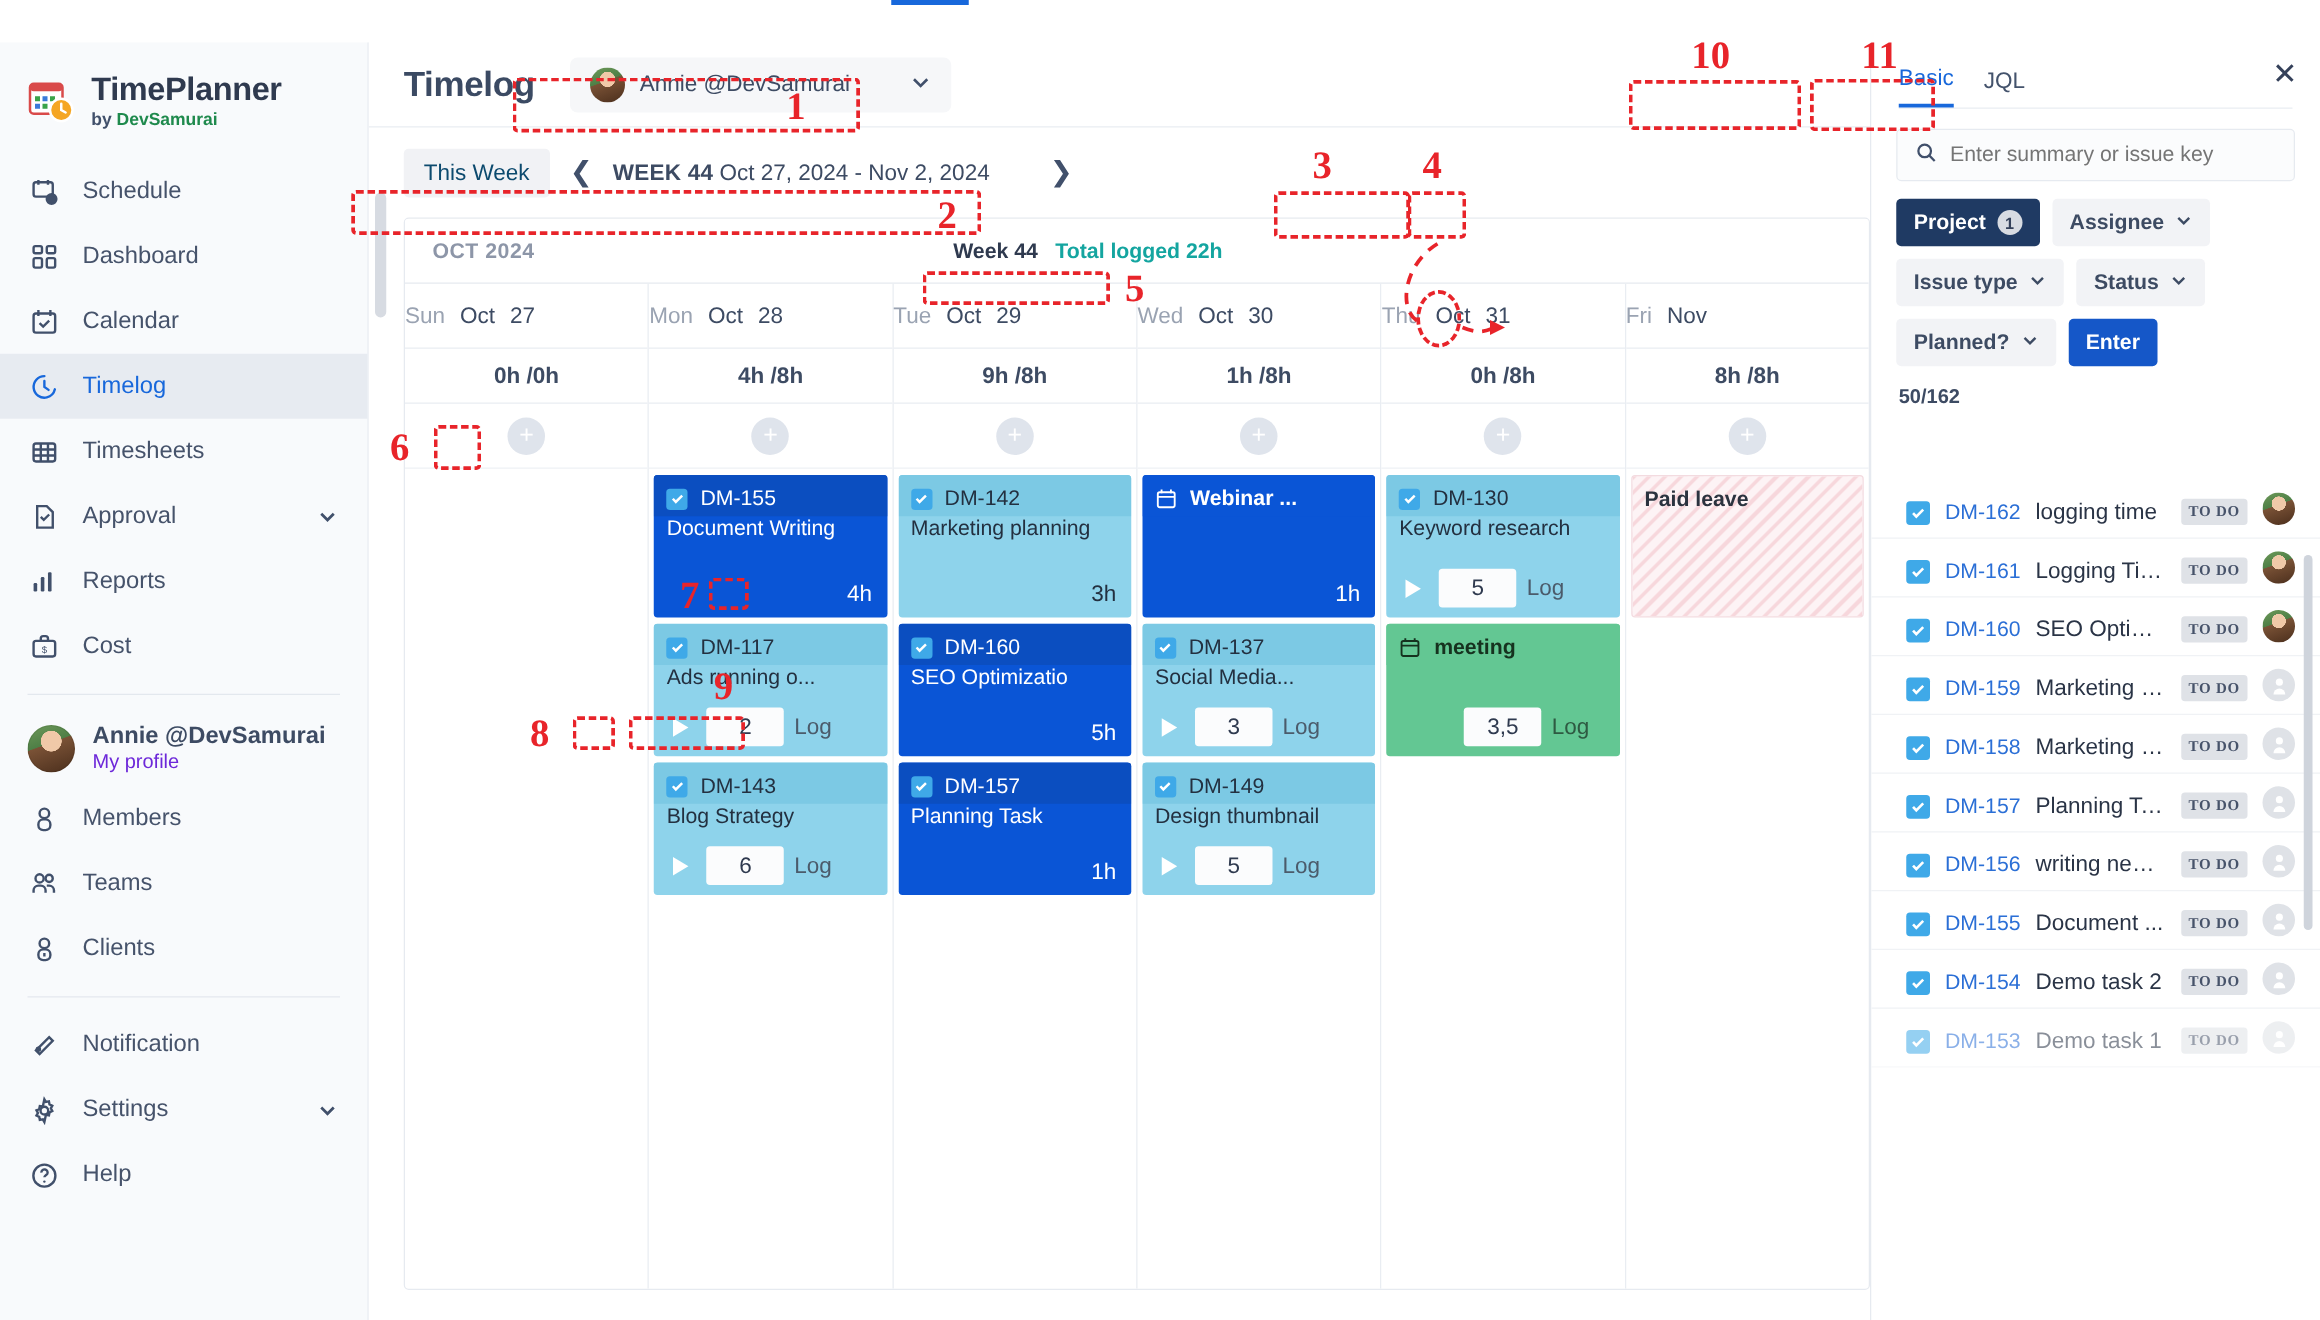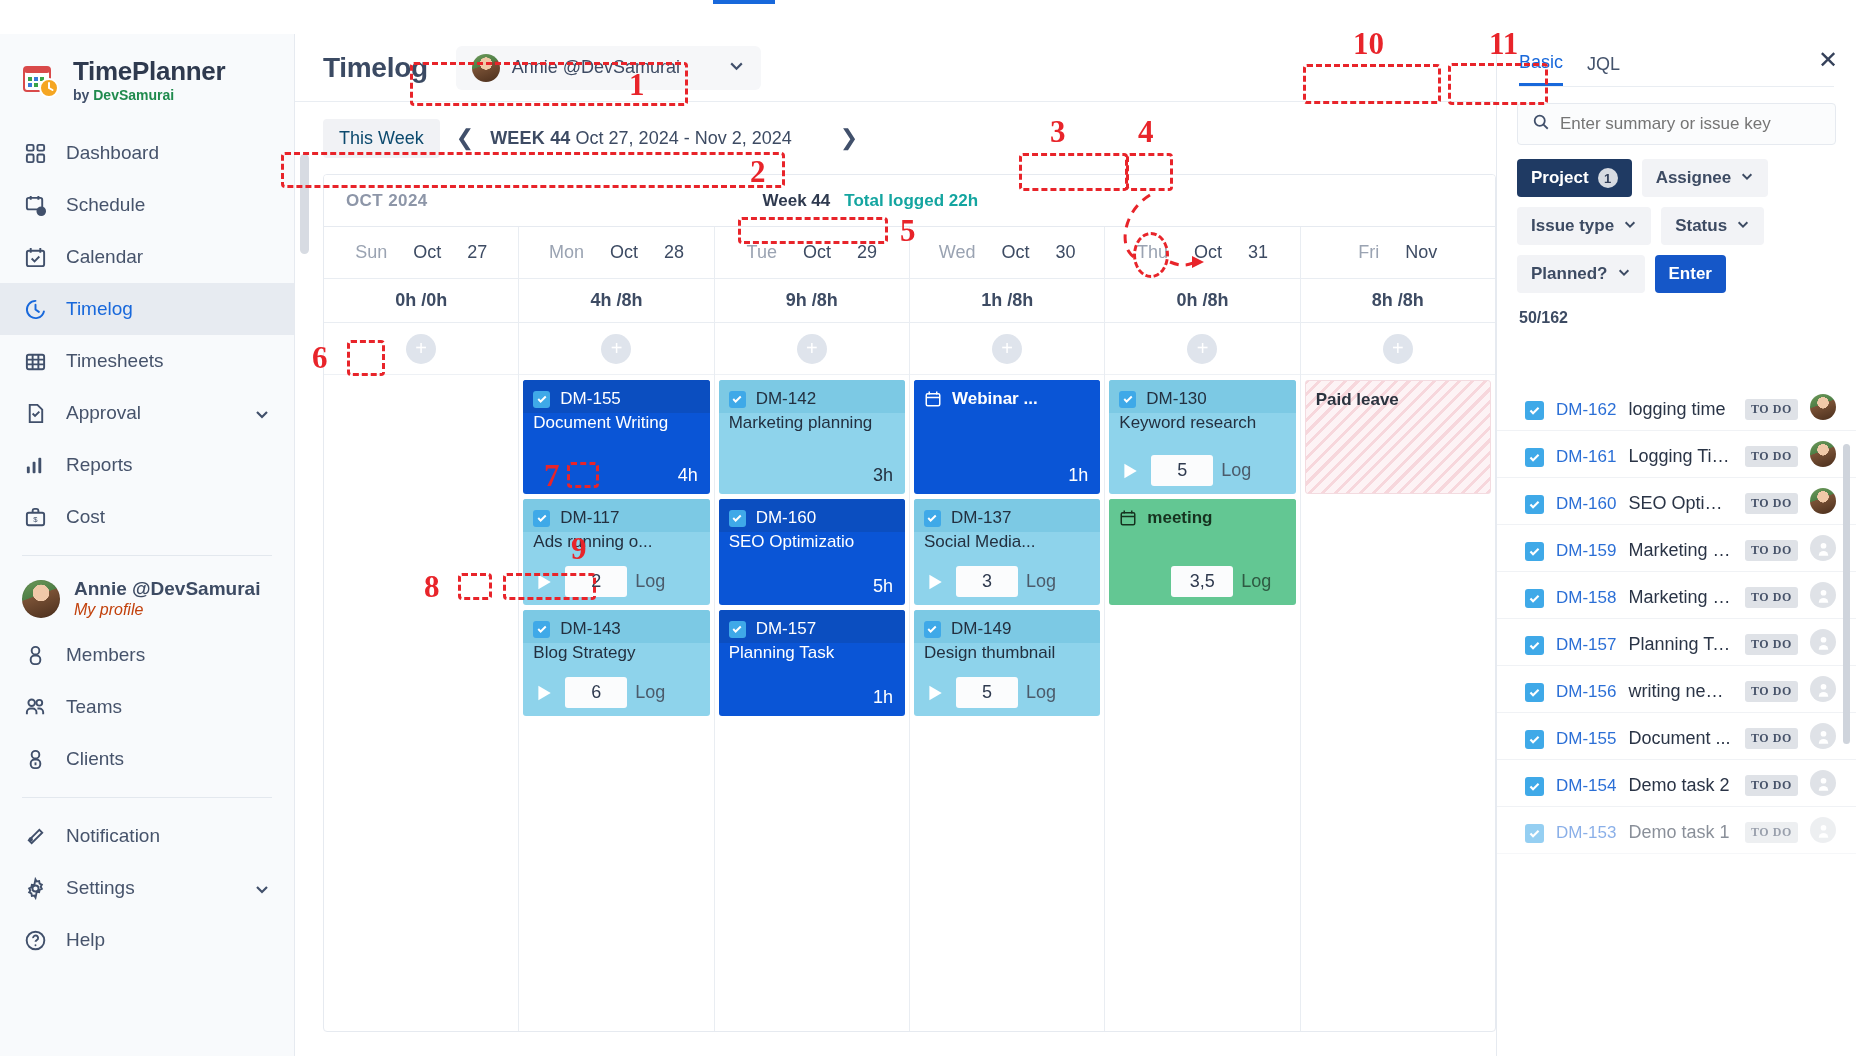--- a/index.html
+++ b/index.html
@@ -38,21 +38,21 @@
   .divider { height:1px; background:#e3e8ee; margin: 12px 22px; }
 
   .profile { display:flex; align-items:center; gap:14px; padding: 10px 22px; cursor:pointer;}
   .avatar-img {
     width: 38px; height: 38px; border-radius: 50%; flex:none;
     background: radial-gradient(circle at 50% 34%, #f0c9a8 0 26%, transparent 27%),
                 linear-gradient(160deg,#6f9a5a 0%, #4e7f46 40%, #7a5236 41%, #4a2e1c 100%);
     box-shadow: inset 0 0 0 1px rgba(0,0,0,.08);
   }
   .profile .pn { font-size: 19px; font-weight: 700; color:#3d4b63; line-height:1.2;}
-  .profile .pp { font-size: 16px; color:#c2410c;font-style:italic; }
+  .profile .pp { font-size: 16px; color:#6d28d9; }
 
   
   .main { position:absolute; left: 295px; top: 34px; right: 0; bottom: 0; background:#fff; }
   .topbar {
     height: 68px; border-bottom: 1px solid #e9edf2; display:flex; align-items:center;
     padding-left: 28px; position: relative;
   }
   .page-title { font-size: 28px; font-weight: 700; color:#3b4a63; letter-spacing:-0.3px; }
   .user-pill {
     display:flex; align-items:center; gap:12px; margin-left: 28px;
@@ -95,21 +95,21 @@
     border-bottom:1px solid #e6eaf0; background:#fff;
   }
   .gh-month { font-size:17px; font-weight:700; color:#8d96a8; letter-spacing:.4px;}
   .gh-center { margin-left:auto; margin-right:auto; display:flex; align-items:center; gap:14px; transform: translateX(-80px);}
   .gh-week { font-size:17px; font-weight:700; color:#2f3a4f;}
   .gh-total { font-size:17px; font-weight:700; color:#14a5a0; }
 
   .cols { display:flex; height: calc(100% - 52px); }
   .col { flex: 1; border-right: 1px solid #e9edf2; display:flex; flex-direction:column; }
   .col:last-child { border-right:none; }
-  .col-day { height: 52px; display:flex; align-items:center; justify-content:center; gap:26px; border-bottom:1px solid #e9edf2;}
+  .col-day { height: 52px; display:flex; align-items:center; justify-content:flex-start; gap:12px; border-bottom:1px solid #e9edf2;}
   .dow { font-size:18px; color:#9aa3b2;}
   .dmon { font-size:18px; color:#3d4b63;}
   .dnum { font-size:18px; color:#3d4b63;}
   .col-hours { height: 44px; display:flex; align-items:center; justify-content:center; font-size:18px; font-weight:700; color:#3d4b63; border-bottom:1px solid #e9edf2;}
   .col-add { height: 52px; display:flex; align-items:center; justify-content:center; border-bottom:1px solid #eef1f5;}
   .add-circle {
     width:30px;height:30px;border-radius:50%;background:#dfe4ec;color:#fff;
     display:flex;align-items:center;justify-content:center;font-size:20px;cursor:pointer;
   }
   .col-body { flex:1; padding: 5px 4px 0 4px; display:flex; flex-direction:column; gap:5px; overflow:hidden;}
@@ -210,37 +210,37 @@
       <div class="brand-text">
         <div class="t1">TimePlanner</div>
         <div class="t2"><span>by </span><em>DevSamurai</em></div>
       </div>
     </div>
 
     <nav class="nav">
       <div class="nav-item">
         <span class="ico">
             <svg viewBox="0 0 24 24" width="23" height="23" fill="none" stroke="#41506b" stroke-width="2">
+              <path d="M3 6a2 2 0 012-2h12a2 2 0 012 2v8a2 2 0 01-2 2H5a2 2 0 01-2-2z"></path>
+              <path d="M7 2v4M15 2v4"></path>
+              <circle cx="18" cy="18" r="4" fill="#41506b"></circle>
+            </svg>
+          </span>
+        <span class="lbl">Schedule</span>
+      </div>
+      <div class="nav-item">
+        <span class="ico">
+            <svg viewBox="0 0 24 24" width="23" height="23" fill="none" stroke="#41506b" stroke-width="2">
               <rect x="3" y="3" width="7" height="6" rx="1.5"></rect>
               <rect x="14" y="3" width="7" height="6" rx="1.5"></rect>
               <rect x="3" y="13" width="7" height="8" rx="1.5"></rect>
               <rect x="14" y="13" width="7" height="8" rx="1.5"></rect>
             </svg>
           </span>
         <span class="lbl">Dashboard</span>
-      </div>
-      <div class="nav-item">
-        <span class="ico">
-            <svg viewBox="0 0 24 24" width="23" height="23" fill="none" stroke="#41506b" stroke-width="2">
-              <path d="M3 6a2 2 0 012-2h12a2 2 0 012 2v8a2 2 0 01-2 2H5a2 2 0 01-2-2z"></path>
-              <path d="M7 2v4M15 2v4"></path>
-              <circle cx="18" cy="18" r="4" fill="#41506b"></circle>
-            </svg>
-          </span>
-        <span class="lbl">Schedule</span>
       </div>
       <div class="nav-item">
         <span class="ico">
             <svg viewBox="0 0 24 24" width="23" height="23" fill="none" stroke="#41506b" stroke-width="2">
               <rect x="3" y="5" width="18" height="16" rx="2"></rect>
               <path d="M7 2v5M17 2v5M8 13l3 3 5-5"></path>
             </svg>
           </span>
         <span class="lbl">Calendar</span>
       </div>

